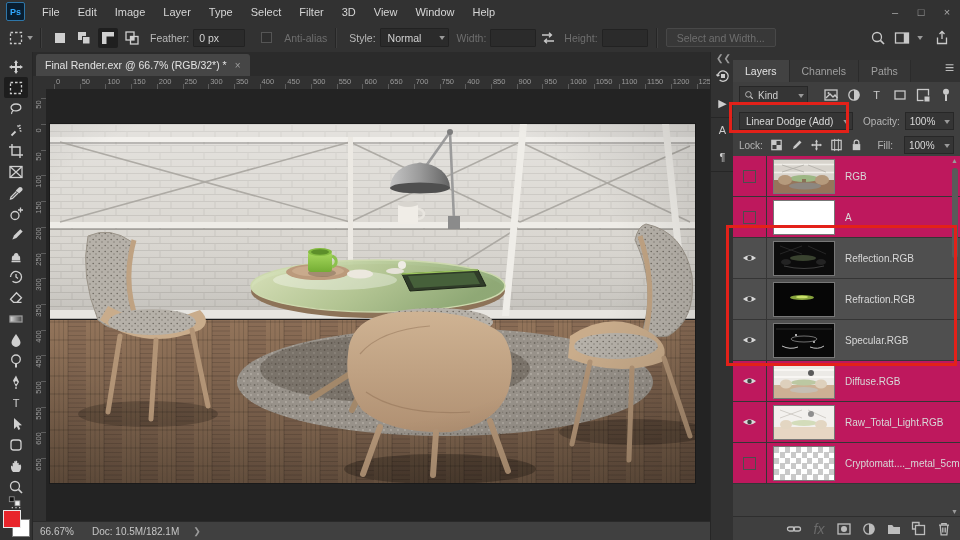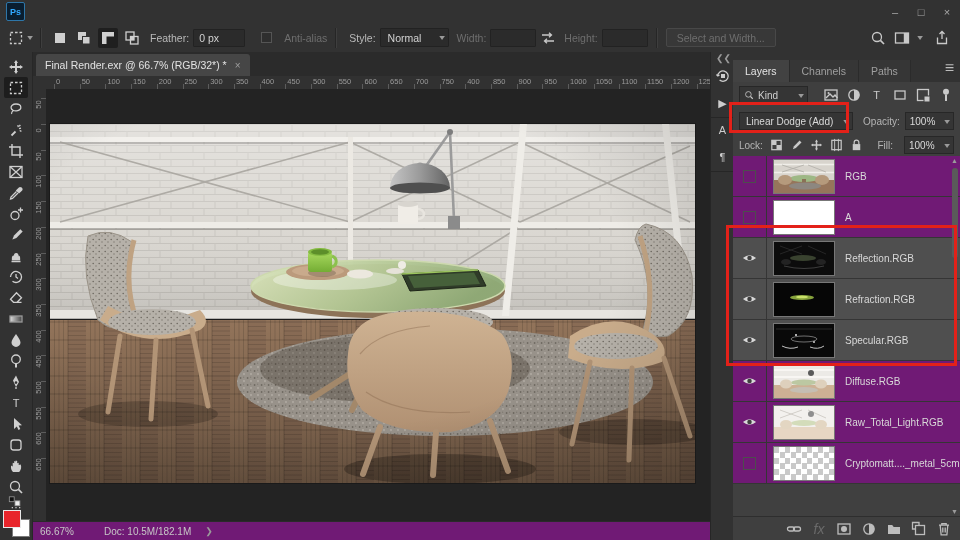--- a/index.html
+++ b/index.html
@@ -50,24 +50,24 @@
   #tabclose{color:#9f9f9f;font-size:10px;}
   #corner{position:absolute;left:0;top:24px;width:13px;height:13px;background:#313131;border-right:1px solid #272727;border-bottom:1px solid #272727;}
   #hruler{position:absolute;left:13px;top:24px;width:664px;height:13px;background:#313131;border-bottom:1px solid #272727;overflow:hidden;}
   #vruler{position:absolute;left:0;top:37px;width:13px;height:433px;background:#313131;border-right:1px solid #272727;overflow:hidden;}
   .htick{position:absolute;bottom:0;width:1px;height:5px;background:#5c5c5c;}
   .hlabel{position:absolute;top:1px;font-size:7.5px;color:#9a9a9a;}
   .vtick{position:absolute;right:0;height:1px;width:5px;background:#5c5c5c;}
   .vlabel{position:absolute;right:3px;font-size:7.5px;color:#9a9a9a;transform:rotate(-90deg);transform-origin:center;width:14px;text-align:center;}
   #canvas{position:absolute;left:13px;top:37px;width:664px;height:433px;background:#232323;overflow:hidden;}
   #render{position:absolute;left:4px;top:35px;width:645px;height:359px;box-shadow:0 0 0 1px #1a1a1a;}
-  #statusbar{position:absolute;left:0;bottom:0;width:100%;height:18px;background:#701a75;border-top:1px solid #2a2a2a;
+  #statusbar{position:absolute;left:0;bottom:0;width:100%;height:18px;background:#404040;border-top:1px solid #2a2a2a;
              display:flex;align-items:center;font-size:10px;color:#c6c6c6;gap:0;}
   #zoomfield{margin-left:7px;width:52px;}
-  #docsizes{margin-left:12px;}
+  #docsizes{}
   #statchev{margin-left:14px;color:#9a9a9a;font-size:9px;}
   
   #dockstrip{position:absolute;left:710px;top:52px;width:23px;height:488px;background:#323232;border-left:1px solid #262626;}
   .dockgrp{border-bottom:1px solid #262626;padding:3px 0 5px;display:flex;flex-direction:column;align-items:center;gap:9px;}
   .dockcollapse{height:12px;display:flex;align-items:center;justify-content:flex-end;width:100%;padding-right:3px;box-sizing:border-box;color:#9a9a9a;font-size:9px;}
   .dockicon{width:18px;height:18px;display:flex;align-items:center;justify-content:center;color:#cdcdcd;font-size:12px;}
   
   #rightpanel{position:absolute;left:733px;top:52px;width:227px;height:488px;background:#3f3f3f;}
   #ptabs{position:absolute;left:0;top:0;width:100%;height:30px;background:#323232;display:flex;align-items:flex-end;}
   .ptab{height:22px;display:flex;align-items:center;padding:0 12px;font-size:10.5px;color:#9f9f9f;background:#363636;border-right:1px solid #2b2b2b;}
@@ -78,21 +78,21 @@
   #kindbox .chev{margin-left:auto}
   .ficon{width:17px;height:15px;display:flex;align-items:center;justify-content:center;color:#c9c9c9;}
   #blendrow{position:absolute;left:0;top:56px;width:100%;height:26px;display:flex;align-items:center;padding:0 6px;box-sizing:border-box;font-size:10px;}
   #blendbox{width:104px;height:16px;background:#353535;border:1px solid #272727;display:flex;align-items:center;padding:0 4px 0 6px;color:#dadada;}
   #blendbox .chev{margin-left:auto}
   .rowlabel{color:#b5b5b5;}
   .valbox{height:16px;background:#353535;border:1px solid #272727;display:flex;align-items:center;padding:0 4px;color:#dadada;gap:4px;}
   #lockrow{position:absolute;left:0;top:82px;width:100%;height:22px;display:flex;align-items:center;padding:0 6px;box-sizing:border-box;font-size:10px;gap:6px;}
   .lkicon{width:15px;height:14px;display:flex;align-items:center;justify-content:center;color:#c9c9c9;}
   #layerslist{position:absolute;left:0;top:104px;width:100%;height:360px;overflow:hidden;background:#404040;}
-  .lrow{position:relative;height:40px;border-bottom:1px solid #353535;display:flex;align-items:center;background:#701a75;}
+  .lrow{position:relative;height:40px;border-bottom:1px solid #353535;display:flex;align-items:center;background:#be185d;}
   .lrow.selected{background:#4f4f4f;}
   .eyecell{width:33px;height:100%;border-right:1px solid #353535;display:flex;align-items:center;justify-content:center;flex:0 0 auto;}
   .eyeoff{width:11px;height:11px;border:1px solid #4d4d4d;}
   .lthumb{width:60px;height:33px;margin-left:6px;border:1px solid #777;box-sizing:content-box;flex:0 0 auto;background:#000;}
   .lthumb.checker{background:repeating-conic-gradient(#ffffff 0% 25%, #c9c9c9 0% 50%);background-size:11px 11px;}
   .lthumb svg{display:block}
   .lname{margin-left:10px;font-size:10px;color:#d8d8d8;white-space:nowrap;}
   #pscroll{position:absolute;right:1px;top:104px;width:9px;height:360px;}
   #pscroll .arr{position:absolute;right:0;width:9px;height:9px;color:#9a9a9a;font-size:7px;display:flex;align-items:center;justify-content:center;}
   #scrollthumb{position:absolute;right:1px;top:12px;width:6px;height:90px;background:#5a5a5a;border-radius:3px;}
@@ -106,20 +106,33 @@
   #redbox-layers{left:726px;top:225px;width:225px;height:135px;}
   .fx-it{font-style:italic;font-size:14px;}
 </style>
 </head>
 <body>
 
 <div id="app">
 
   <div id="menubar">
     <div id="pslogo">Ps</div>
+    <div id="menuitems" style="display: flex;">
+        <span class="menu-item">File</span>
+        <span class="menu-item">Edit</span>
+        <span class="menu-item">Image</span>
+        <span class="menu-item">Layer</span>
+        <span class="menu-item">Type</span>
+        <span class="menu-item">Select</span>
+        <span class="menu-item">Filter</span>
+        <span class="menu-item">3D</span>
+        <span class="menu-item">View</span>
+        <span class="menu-item">Window</span>
+        <span class="menu-item">Help</span>
+      </div>
     <div id="wincontrols">
         <span class="winbtn">–</span>
         <span class="winbtn">□</span>
         <span class="winbtn">×</span>
       </div>
   </div>
 
   <div id="optionsbar">
     <span class="icon" style="margin-left:8px">
         <svg width="16" height="16" viewBox="0 0 16 16" fill="none" stroke="currentColor" stroke-width="1.3">

